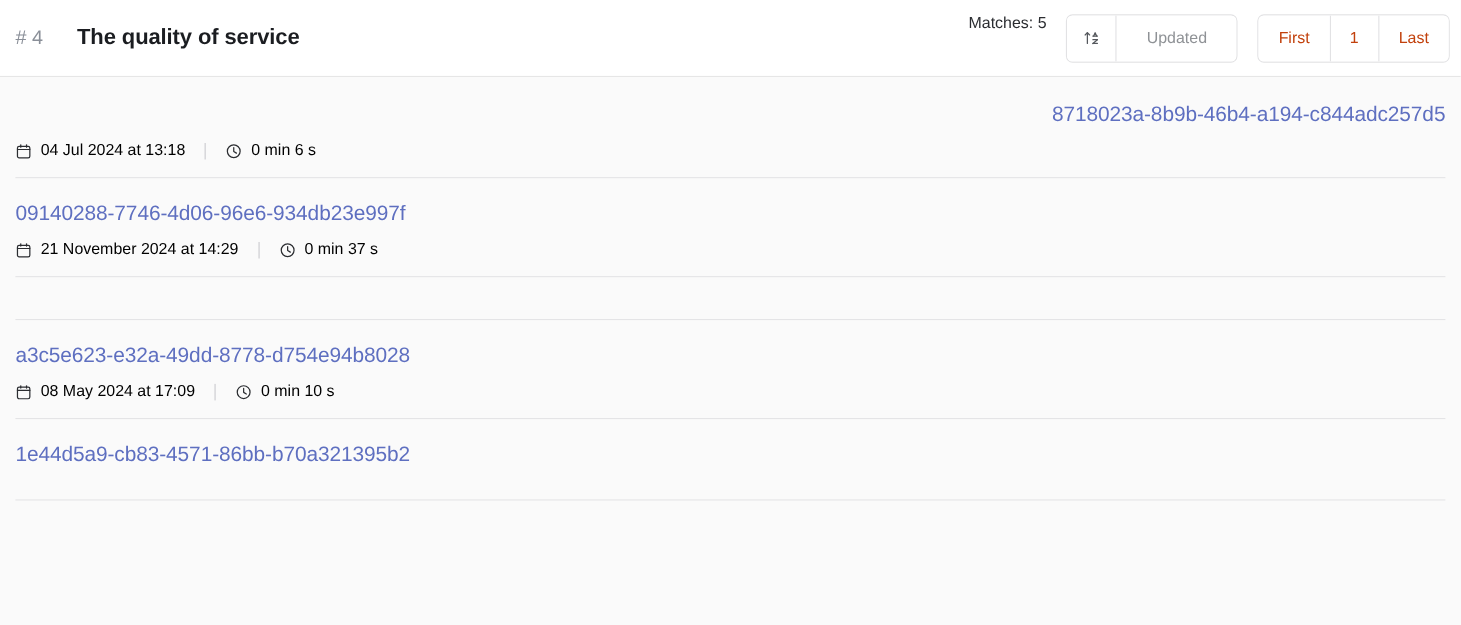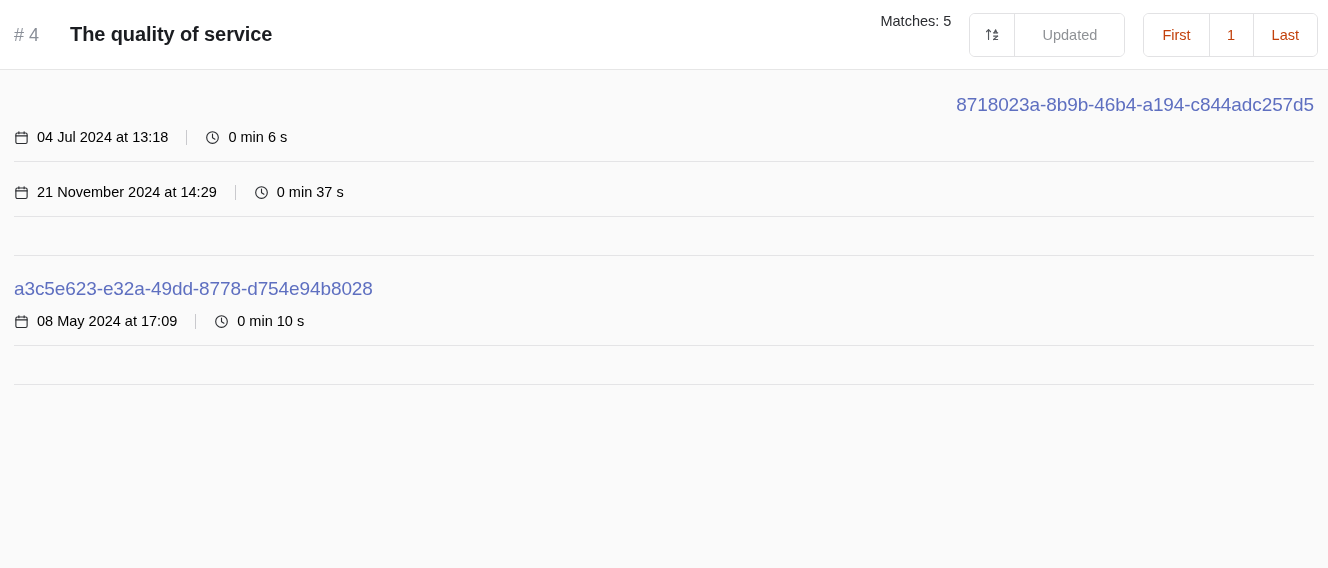--- a/index.html
+++ b/index.html
@@ -201,20 +201,21 @@
             <circle cx="8" cy="8" r="6.2"></circle>
             <path d="M8 4.4 V8.2 L10.6 9.8"></path>
           </svg>
         </span>
         <span>0 min 6 s</span>
       </span>
     </div>
   </div>
 
   <div class="row">
+    <a class="row-link" href="#">09140288-7746-4d06-96e6-934db23e997f</a>
     <div class="row-meta">
       <span class="meta-item">
         <span class="icon">
           <svg width="15" height="15" viewBox="0 0 16 16" fill="none" stroke="#2b2d31" stroke-width="1.2" stroke-linecap="round" stroke-linejoin="round">
             <rect x="2" y="3.2" width="12" height="11.2" rx="1.6"></rect>
             <path d="M2 6.3 H14"></path>
             <path d="M5.2 1.8 V4"></path>
             <path d="M10.8 1.8 V4"></path>
           </svg>
         </span>
@@ -257,14 +258,15 @@
             <circle cx="8" cy="8" r="6.2"></circle>
             <path d="M8 4.4 V8.2 L10.6 9.8"></path>
           </svg>
         </span>
         <span>0 min 10 s</span>
       </span>
     </div>
   </div>
 
   <div class="row">
+    <a class="row-link" href="#">1e44d5a9-cb83-4571-86bb-b70a321395b2</a>
   </div>
 </div>
 
 </body></html>

